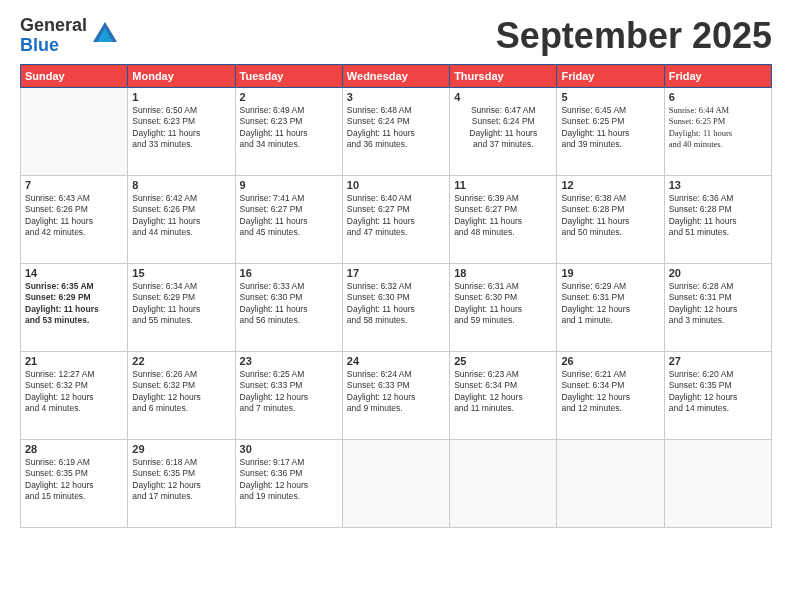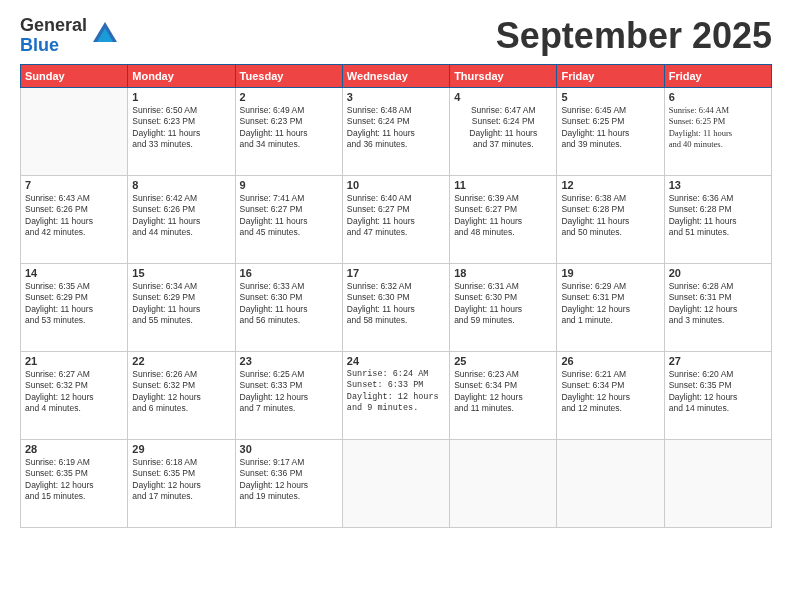--- a/index.html
+++ b/index.html
@@ -225,21 +225,21 @@
             <div class="day-num">13</div>
             <div class="day-info" style="white-space: pre-line;">Sunrise: 6:36 AM
 Sunset: 6:28 PM
 Daylight: 11 hours
 and 51 minutes.</div>
           </td>
         </tr>
         <tr>
           <td>
             <div class="day-num">14</div>
-            <div class="day-info" style="white-space: pre-line;">Sunrise: 6:35 AM
+            <div class="day-info" style="white-space: pre-line; font-weight: bold;">Sunrise: 6:35 AM
 Sunset: 6:29 PM
 Daylight: 11 hours
 and 53 minutes.</div>
           </td>
           <td>
             <div class="day-num">15</div>
             <div class="day-info" style="white-space: pre-line;">Sunrise: 6:34 AM
 Sunset: 6:29 PM
 Daylight: 11 hours
 and 55 minutes.</div>
@@ -276,42 +276,42 @@
             <div class="day-num">20</div>
             <div class="day-info" style="white-space: pre-line;">Sunrise: 6:28 AM
 Sunset: 6:31 PM
 Daylight: 12 hours
 and 3 minutes.</div>
           </td>
         </tr>
         <tr>
           <td>
             <div class="day-num">21</div>
-            <div class="day-info" style="white-space: pre-line;">Sunrise: 6:27 AM
+            <div class="day-info" style="white-space: pre-line;">Sunrise: 12:27 AM
 Sunset: 6:32 PM
 Daylight: 12 hours
 and 4 minutes.</div>
           </td>
           <td>
             <div class="day-num">22</div>
             <div class="day-info" style="white-space: pre-line;">Sunrise: 6:26 AM
 Sunset: 6:32 PM
 Daylight: 12 hours
 and 6 minutes.</div>
           </td>
           <td>
             <div class="day-num">23</div>
             <div class="day-info" style="white-space: pre-line;">Sunrise: 6:25 AM
 Sunset: 6:33 PM
 Daylight: 12 hours
 and 7 minutes.</div>
           </td>
           <td>
             <div class="day-num">24</div>
-            <div class="day-info" style="white-space: pre-line; font-family: Liberation Mono, monospace;">Sunrise: 6:24 AM
+            <div class="day-info" style="white-space: pre-line;">Sunrise: 6:24 AM
 Sunset: 6:33 PM
 Daylight: 12 hours
 and 9 minutes.</div>
           </td>
           <td>
             <div class="day-num">25</div>
             <div class="day-info" style="white-space: pre-line;">Sunrise: 6:23 AM
 Sunset: 6:34 PM
 Daylight: 12 hours
 and 11 minutes.</div>

